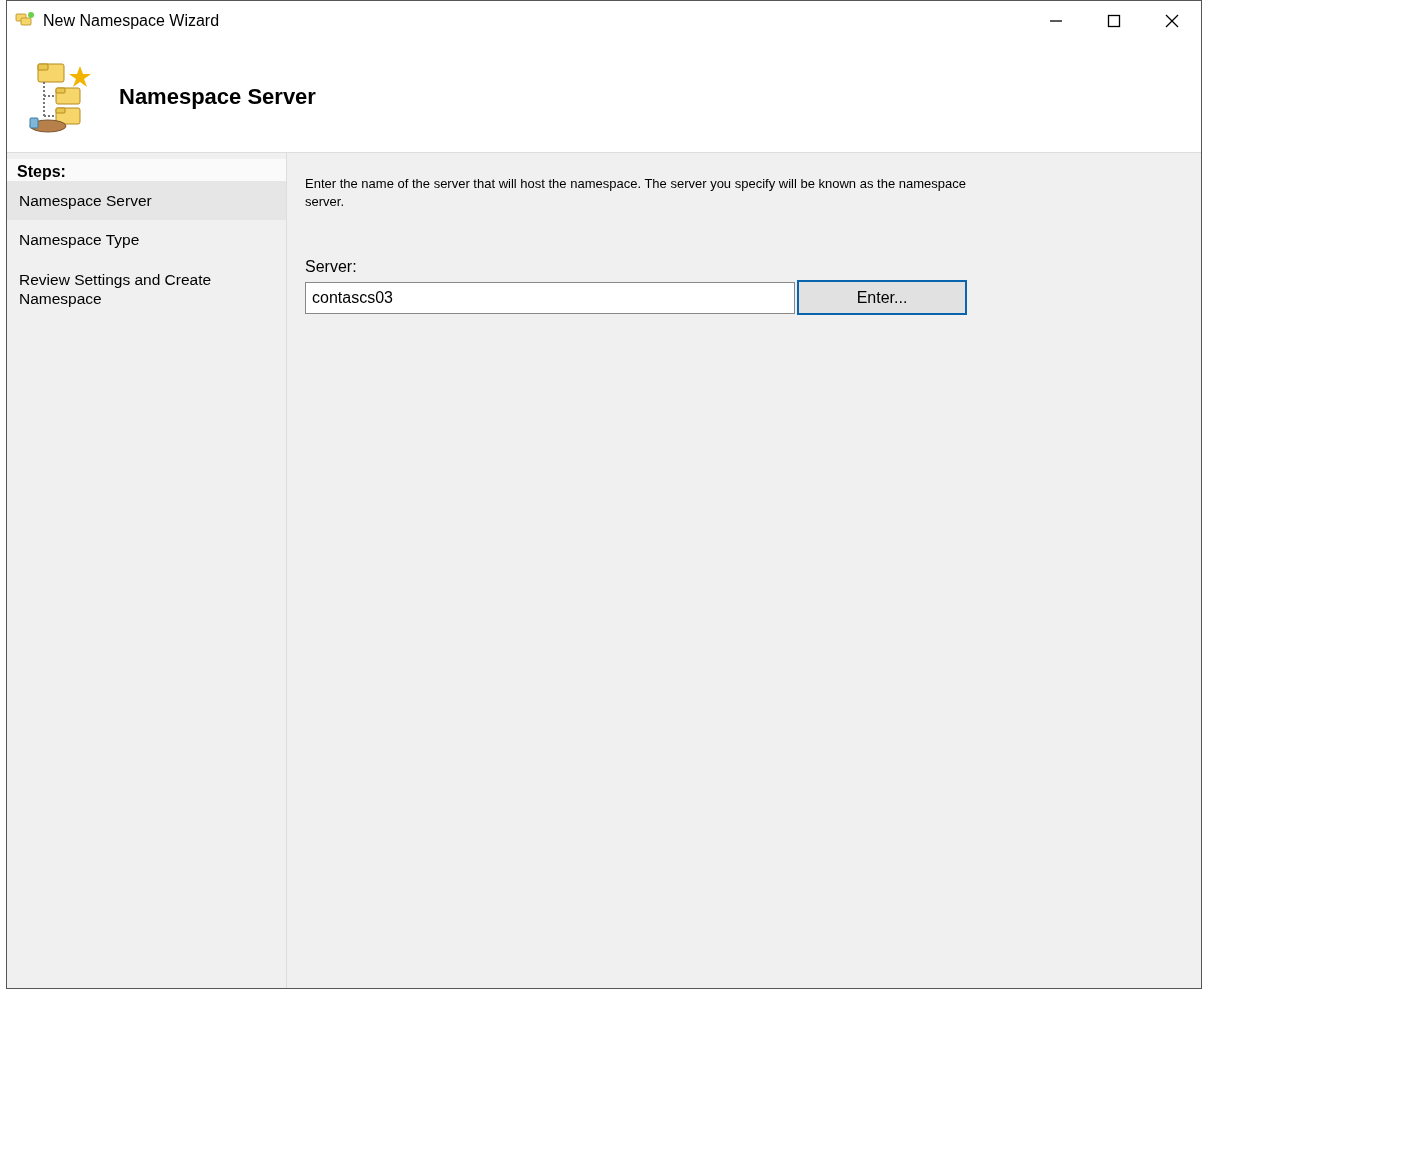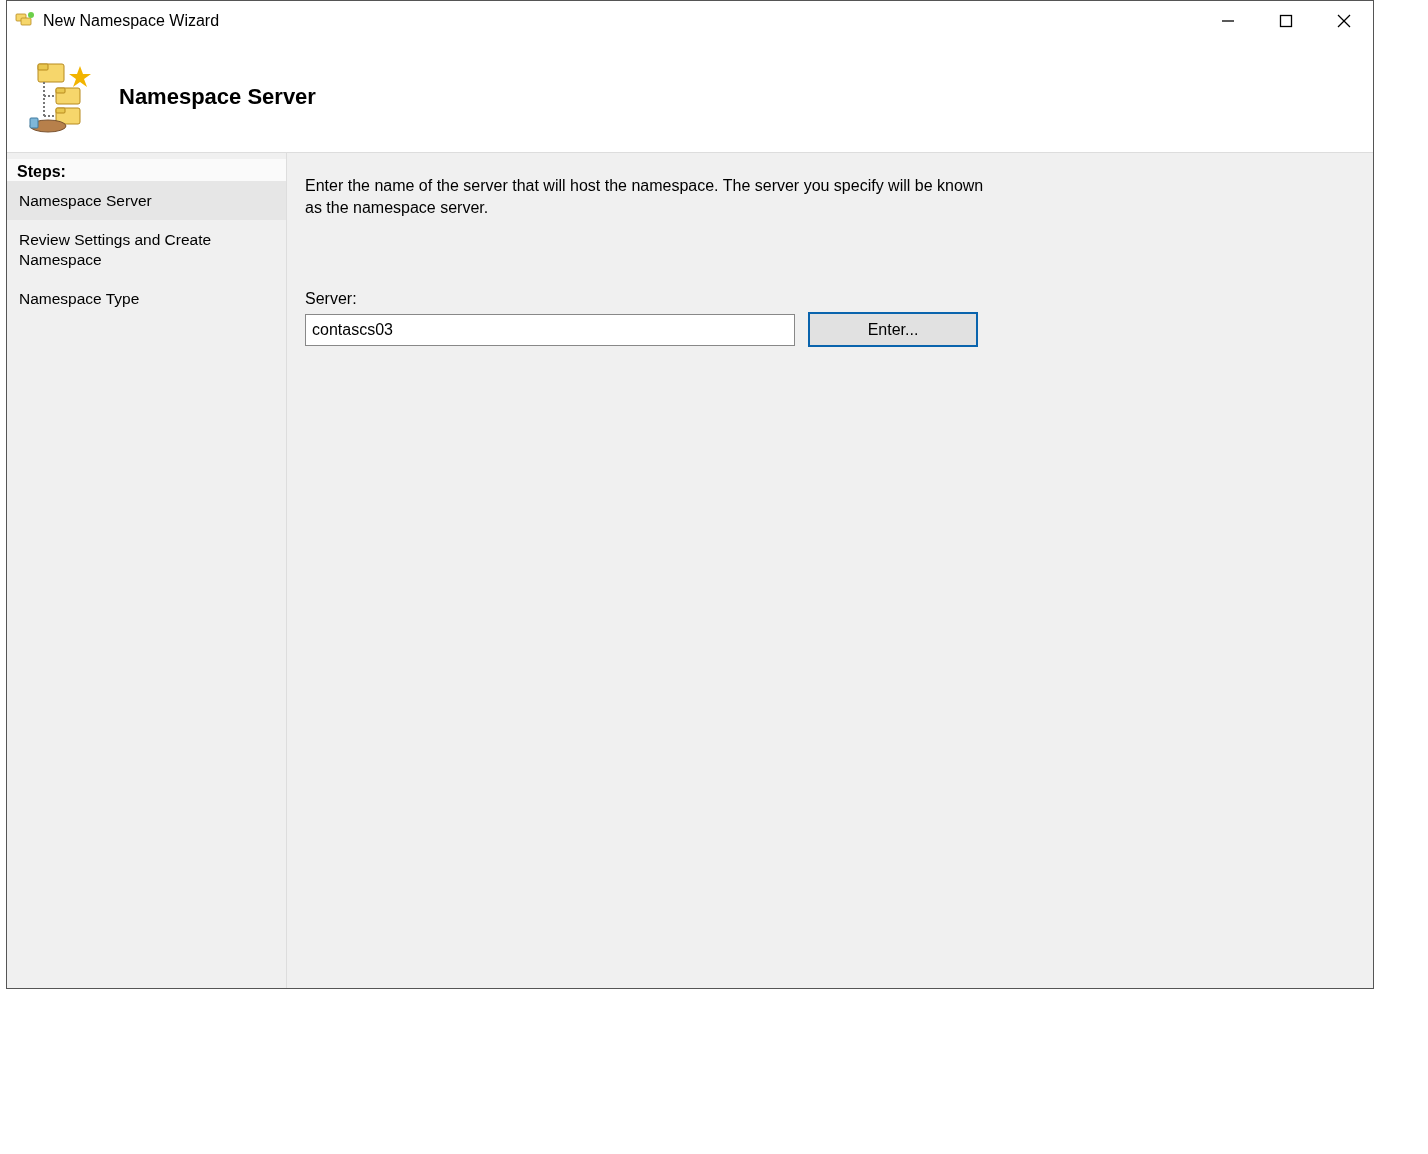--- a/index.html
+++ b/index.html
@@ -10,21 +10,21 @@
     background: #fff;
     color: #000;
     width: 1428px;
     height: 1154px;
     position: relative;
   }
   .window {
     position: absolute;
     left: 6px;
     top: 0;
-    width: 1368px;
+    width: 1196px;
     height: 989px;
     border: 1px solid #555;
     background: #fff;
     display: flex;
     flex-direction: column;
   }
   
   .titlebar {
     height: 40px;
     display: flex;
@@ -104,33 +104,33 @@
   .step.active {
     background: #e6e6e6;
   }
   .content {
     flex: 1;
     background: #f0f0f0;
     padding: 22px 30px 10px 18px;
     position: relative;
   }
   .instruction {
-    font-size: 16px;
+    font-size: 13px;
     line-height: 1.35;
     max-width: 680px;
-    margin-bottom: 72px;
+    margin-bottom: 48px;
   }
   .field-label {
     font-size: 16px;
     margin-bottom: 4px;
   }
   .field-row {
     display: flex;
     align-items: center;
-    gap: 13px;
+    gap: 2px;
   }
   .server-input {
     width: 490px;
     height: 32px;
     border: 1px solid #888;
     background: #fff;
     font-family: inherit;
     font-size: 16px;
     padding: 2px 6px;
   }
@@ -225,22 +225,22 @@
       </svg>
     </span>
     <span class="header-title">Namespace Server</span>
   </div>
 
   <div class="body-area">
 
     <div class="sidebar">
       <div class="steps-label">Steps:</div>
       <div class="step active">Namespace Server</div>
+      <div class="step">Namespace Type</div>
       <div class="step">Review Settings and Create Namespace</div>
-      <div class="step">Namespace Type</div>
     </div>
 
     <div class="content">
       <div class="instruction">Enter the name of the server that will host the namespace. The server you specify will be known as the namespace server.</div>
       <div class="field-label">Server:</div>
       <div class="field-row">
         <input type="text" class="server-input" value="contascs03" style="">
         <button class="browse-btn">Enter...</button>
       </div>
     </div>

